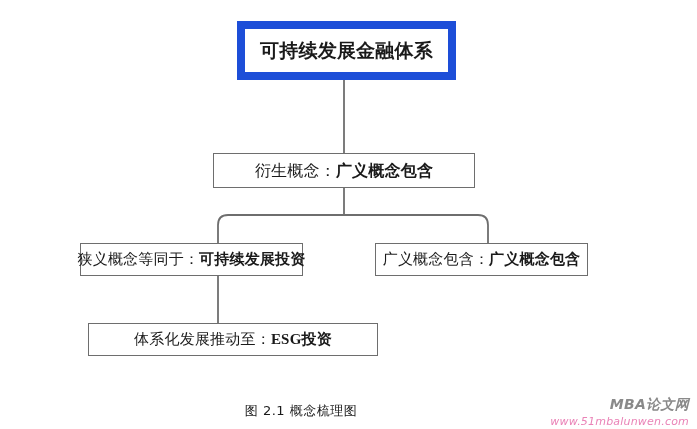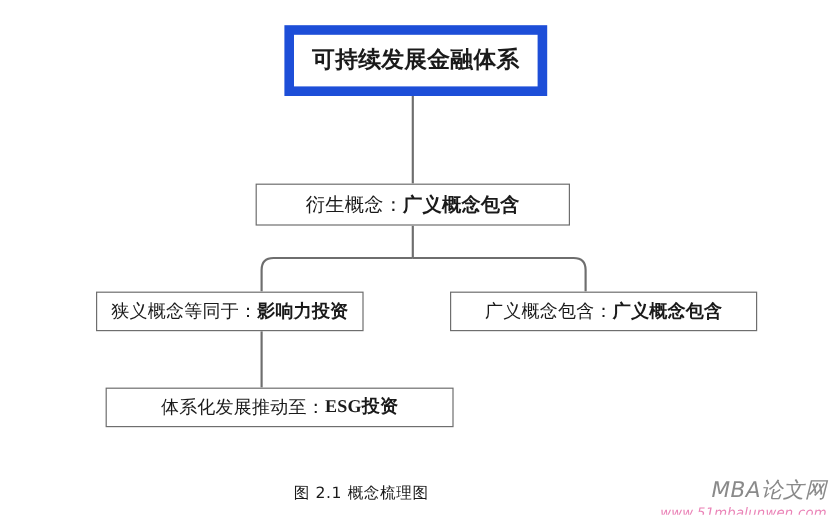--- a/index.html
+++ b/index.html
@@ -81,21 +81,21 @@
     width: 223px;
     height: 33px;
     border: 1.6px solid #6e6e6e;
     font-size: 15px;
   }
 
   
   .node--broad {
     left: 375px;
     top: 243px;
-    width: 256px;
+    width: 213px;
     height: 33px;
     border: 1.6px solid #6e6e6e;
     font-size: 15px;
   }
 
   
   .node--esg {
     left: 88px;
     top: 323px;
     width: 290px;
@@ -121,22 +121,22 @@
   
   .watermark {
     position: absolute;
     right: 8px;
     top: 396px;
     text-align: right;
     font-style: italic;
   }
   .watermark .wm-brand {
     display: block;
-    font-size: 18px;
-    font-weight: normal;
+    font-size: 14px;
+    font-weight: bold;
     color: #8a8a8a;
     letter-spacing: 0.3px;
   }
   .watermark .wm-url {
     display: block;
     font-size: 11px;
     color: #ea83b7;
     letter-spacing: 0.2px;
     margin-top: 1px;
     text-align: center;
@@ -162,21 +162,21 @@
     <span class="emph">可持续发展金融体系</span>
   </div>
 
   <div class="node node--derived">
     <span class="lead">衍生概念：</span>
     <span class="emph">广义概念包含</span>
   </div>
 
   <div class="node node--narrow">
     <span class="lead">狭义概念等同于：</span>
-    <span class="emph">影响力投资</span>
+    <span class="emph">可持续发展投资</span>
   </div>
 
   <div class="node node--broad">
     <span class="lead">广义概念包含：</span>
     <span class="emph">广义概念包含</span>
   </div>
 
   <div class="node node--esg">
     <span class="lead">体系化发展推动至：</span>
     <span class="emph">ESG投资</span>

